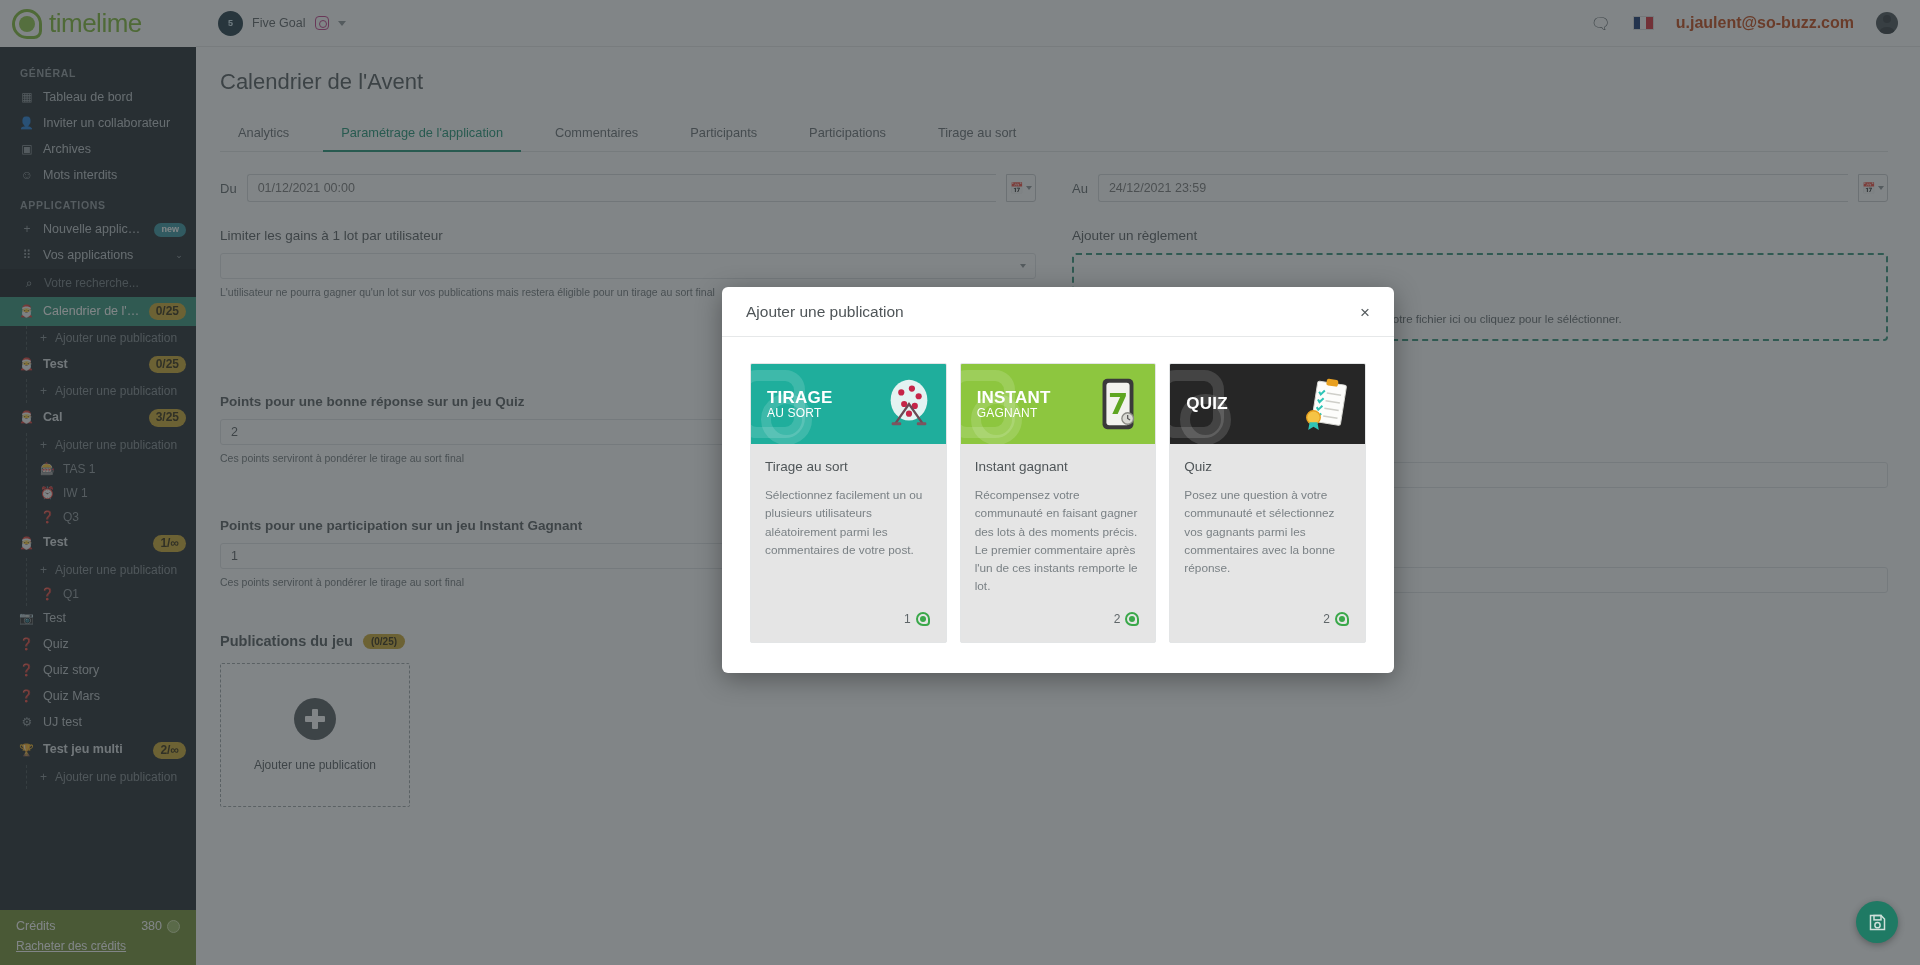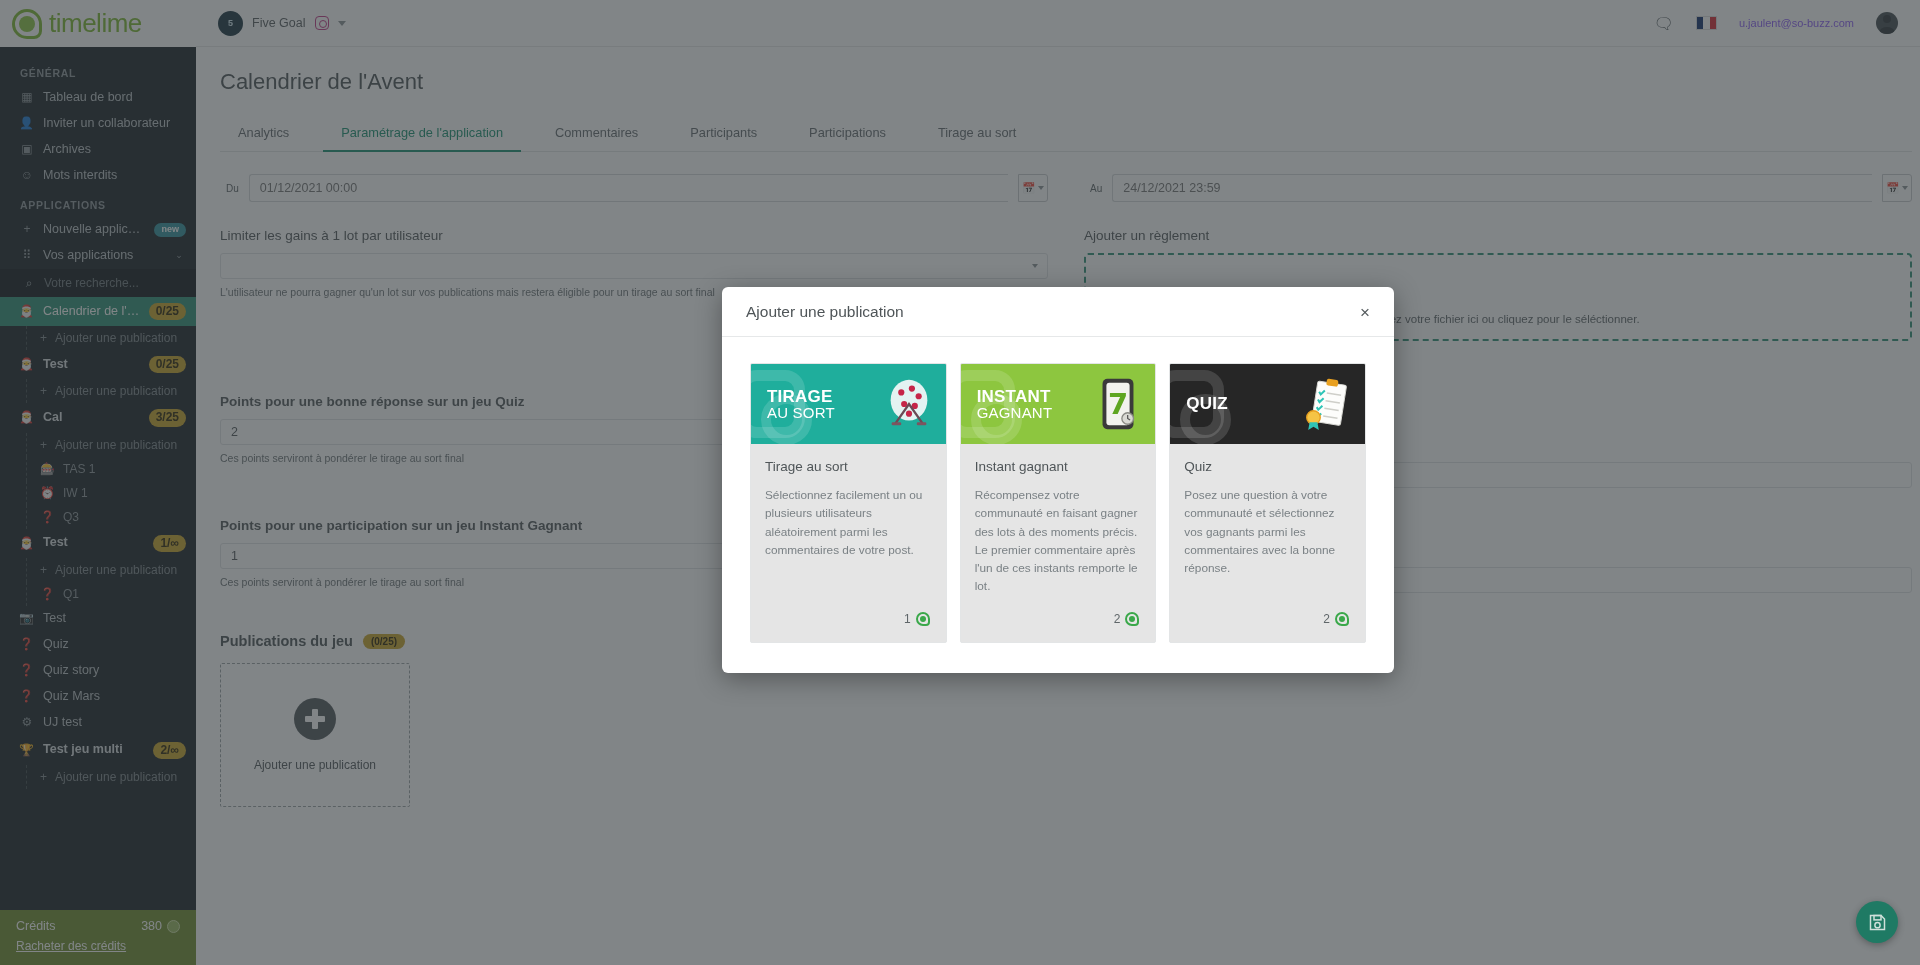--- a/index.html
+++ b/index.html
@@ -119,49 +119,49 @@
     width:0;height:0;border-left:4px solid transparent;border-right:4px solid transparent;
     border-top:5px solid #8a9094;
   }
   .top-right { display: flex; align-items: center; gap: 22px; }
   .chat-ico { font-size: 16px; color: #5a6166; }
   .flag-fr { width: 21px; height: 14px; display: inline-flex; border: 1px solid #ddd; }
   .flag-fr i { flex: 1 1 33.33%; }
   .flag-fr .b { background: #0d2b6b; }
   .flag-fr .w { background: #ffffff; }
   .flag-fr .r { background: #d7232f; }
-  .user-email { font-size: 11px; color: #8b5cf6; }
+  .user-email { font-size: 16px; color: #c2410c; font-weight: bold; }
   .user-avatar {
     width: 22px; height: 22px; border-radius: 50%;
     background: #40484d; position: relative; overflow:hidden;
   }
   .user-avatar::before {
     content:""; position:absolute; left:50%; top:3px; transform:translateX(-50%);
     width:8px;height:8px;border-radius:50%;background:#2a3135;
   }
   .user-avatar::after {
     content:""; position:absolute; left:50%; bottom:-3px; transform:translateX(-50%);
     width:15px;height:10px;border-radius:50% 50% 0 0;background:#2a3135;
   }
 
-  .page { padding: 22px 8px 0 24px; }
+  .page { padding: 22px 32px 0 24px; }
   .page-title { font-size: 22px; color: #4a5154; font-weight: 400; margin-bottom: 20px; }
   .tabs { display: flex; gap: 16px; border-bottom: 1px solid #e2e4e5; }
   .tab {
     padding: 10px 18px; font-size: 12.8px; color: #61686c; cursor: pointer;
     border-bottom: 2px solid transparent; margin-bottom: -1px; white-space: nowrap;
   }
   .tab.active { color: #168f6f; border-bottom-color: #168f6f; }
 
   .form-grid {
     display: grid; grid-template-columns: 1fr 1fr; gap: 0 36px;
     padding-top: 22px;
   }
   .date-row { display: flex; align-items: center; gap: 10px; }
-  .date-lbl { font-size: 10px; color: #5a6164; flex: 0 0 auto; margin-left: 6px; }
+  .date-lbl { font-size: 13px; color: #5a6164; flex: 0 0 auto; }
   .date-input {
     flex: 1 1 auto; height: 28px; border: 1px solid #d5d8da; border-right: none;
     border-radius: 3px 0 0 3px; font-size: 12.5px; color: #737373;
     padding: 0 10px; display: flex; align-items: center; background: #fff;
   }
   .date-btn {
     width: 30px; height: 28px; border: 1px solid #c8cbcd; border-radius: 0 3px 3px 0;
     display: flex; align-items: center; justify-content: center; gap: 2px;
     background: #fff; font-size: 11px; color: #4f5558;
   }
@@ -247,21 +247,21 @@
   }
   .gcard-banner .ghost-ig::after {
     content:""; position:absolute; left:13px; top:13px; width:31px; height:31px;
     border: 10px solid rgba(255,255,255,.14); border-radius: 50%;
   }
   .banner-txt {
     position: relative; z-index: 2; color: #fff; line-height: 1.02;
     font-weight: 700; letter-spacing: .2px;
   }
   .banner-txt .l1 { font-size: 17px; display: block; }
-  .banner-txt .l2 { font-size: 15px; display: block; font-weight: 400; }
+  .banner-txt .l2 { font-size: 12px; display: block; font-weight: 400; }
   .banner-art {
     position: absolute; right: 8px; top: 50%; transform: translateY(-50%);
     width: 58px; height: 58px; z-index: 2;
   }
   .gcard-body { padding: 15px 14px 10px 14px; display: flex; flex-direction: column; flex: 1 1 auto; }
   .gcard-name { font-size: 13.5px; color: #4f5558; margin-bottom: 12px; }
   .gcard-desc { font-size: 11.8px; color: #7a8185; line-height: 1.55; flex: 1 1 auto; }
   .gcard-foot {
     display: flex; align-items: center; justify-content: flex-end; gap: 5px;
     padding: 16px 2px 6px 2px; font-size: 12px; color: #5f6669;

